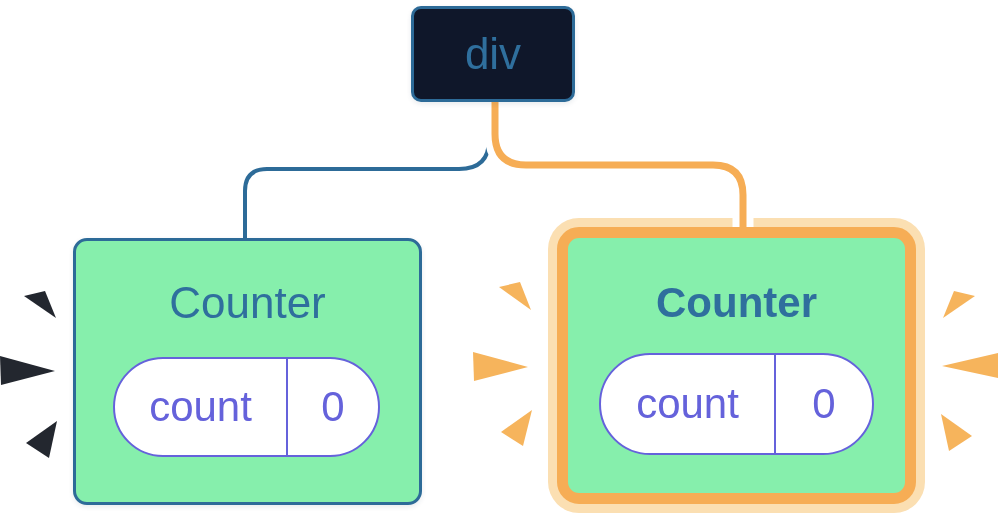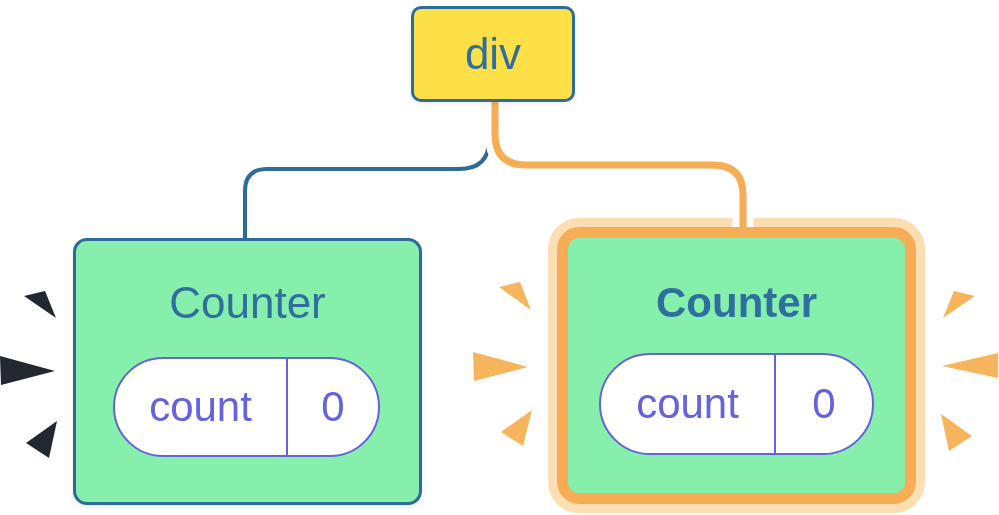--- a/index.html
+++ b/index.html
@@ -26,21 +26,21 @@
     pointer-events:none;
   }
   .blue-line{stroke:var(--blue-stroke);stroke-width:4;fill:none;}
   .casing{stroke:#FFFFFF;stroke-width:21;fill:none;stroke-linecap:butt;}
   .orange-line{stroke:var(--orange);stroke-width:7;fill:none;}
   .spark-dark{fill:var(--spark-dark);}
   .spark-orange{fill:var(--spark-orange);}
 
   .root-node{
     position:absolute;left:411px;top:6px;width:164px;height:96px;
-    background:#fde047;
+    background:#0f172a;
     border:3px solid var(--blue-stroke);
     border-radius:10px;
     display:flex;align-items:center;justify-content:center;
     box-shadow:0 2px 5px rgba(30,60,90,0.10);
     z-index:2;
   }
   .root-node-label{
     font-size:44px;color:var(--blue-text);line-height:1;
   }
   .card{

